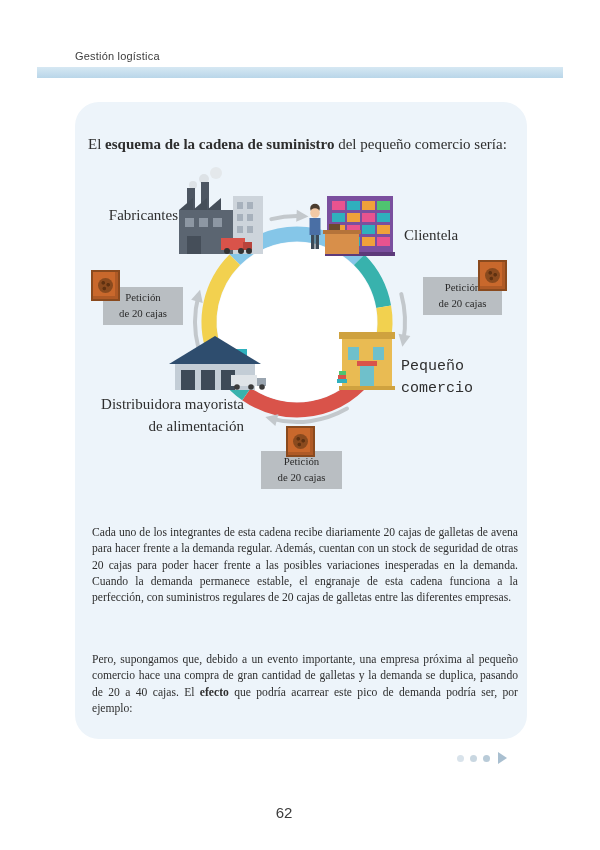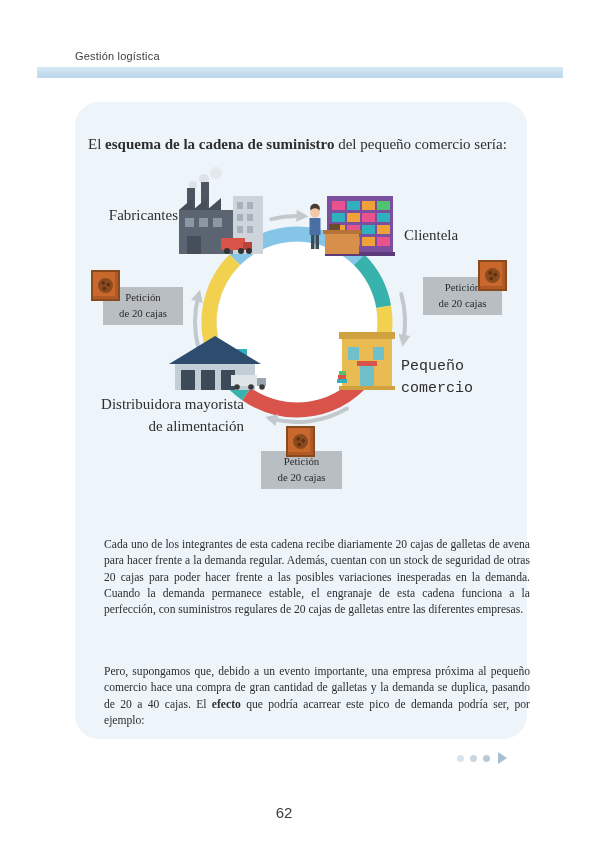--- a/index.html
+++ b/index.html
@@ -31,21 +31,21 @@
   #box-left{left:91px;top:270px;}
   #box-right{left:478px;top:260px;}
   #box-bottom{left:286px;top:426px;}
   .cookie{width:15px;height:15px;border-radius:50%;
     background:
       radial-gradient(circle at 35% 32%, #5f3110 1.4px, rgba(0,0,0,0) 2.2px),
       radial-gradient(circle at 68% 45%, #5f3110 1.4px, rgba(0,0,0,0) 2.2px),
       radial-gradient(circle at 42% 70%, #5f3110 1.4px, rgba(0,0,0,0) 2.2px),
       #8a4a1e;}
 
-  .para{position:absolute;left:88px;width:426px;font-size:11.6px;line-height:16.3px;color:#2e2e2e;text-align:justify;margin:16px;}
+  .para{position:absolute;left:88px;width:426px;font-size:11.6px;line-height:16.3px;color:#2e2e2e;text-align:justify;margin:4px;}
   #para1{top:521px;}
   #para2{top:648px;}
 
   .pagination{position:absolute;left:457px;top:752px;display:flex;align-items:center;gap:6px;}
   .pag-dot{width:7px;height:7px;border-radius:50%;}
   .pag-dot.d1{background:#d9e3eb;}
   .pag-dot.d2{background:#c9d7e1;}
   .pag-dot.d3{background:#b9cbd8;}
   .pag-tri{width:0;height:0;border-left:9px solid #a9bfd0;border-top:6px solid transparent;border-bottom:6px solid transparent;margin-left:2px;}
 

